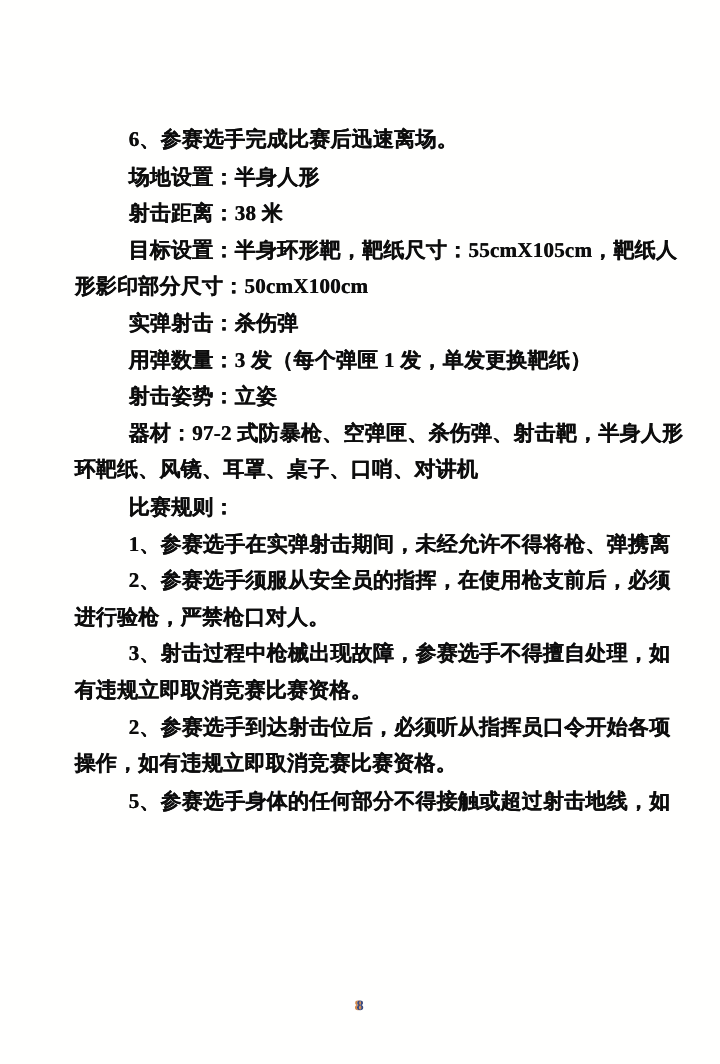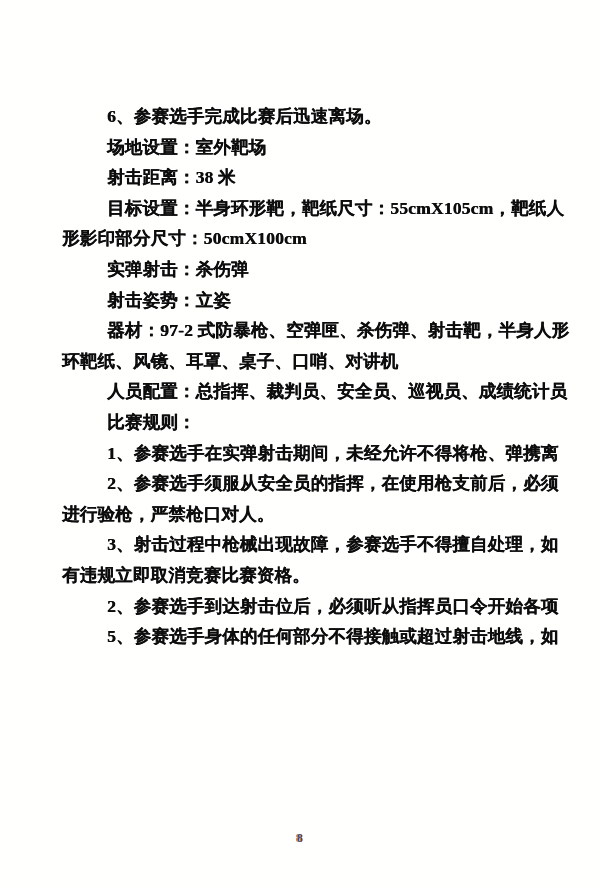--- a/index.html
+++ b/index.html
@@ -45,32 +45,33 @@
     color: #3c4a7d;
     text-shadow: -1.5px 0 0 rgba(205,115,40,0.85);
   }
 </style>
 </head>
 <body>
 
 <div class="page">
   <div class="doc-body">
     <div class="line indent">6、参赛选手完成比赛后迅速离场。</div>
-    <div class="line indent">场地设置：室外靶场</div>
+    <div class="line indent">场地设置：半身人形</div>
     <div class="line indent">射击距离：38 米</div>
     <div class="line indent">目标设置：半身环形靶，靶纸尺寸：55cmX105cm，靶纸人</div>
     <div class="line">形影印部分尺寸：50cmX100cm</div>
     <div class="line indent">实弹射击：杀伤弹</div>
+    <div class="line indent">用弹数量：3 发（每个弹匣 1 发，单发更换靶纸）</div>
     <div class="line indent">射击姿势：立姿</div>
     <div class="line indent">器材：97-2 式防暴枪、空弹匣、杀伤弹、射击靶，半身人形</div>
     <div class="line">环靶纸、风镜、耳罩、桌子、口哨、对讲机</div>
-    <div class="line indent">人员配置：总指挥、裁判员、安全员、巡视员、成绩统计员</div>
     <div class="line indent">比赛规则：</div>
     <div class="line indent">1、参赛选手在实弹射击期间，未经允许不得将枪、弹携离</div>
     <div class="line indent">2、参赛选手须服从安全员的指挥，在使用枪支前后，必须</div>
     <div class="line">进行验枪，严禁枪口对人。</div>
     <div class="line indent">3、射击过程中枪械出现故障，参赛选手不得擅自处理，如</div>
     <div class="line">有违规立即取消竞赛比赛资格。</div>
     <div class="line indent">2、参赛选手到达射击位后，必须听从指挥员口令开始各项</div>
+    <div class="line">操作，如有违规立即取消竞赛比赛资格。</div>
     <div class="line indent">5、参赛选手身体的任何部分不得接触或超过射击地线，如</div>
   </div>
   <div class="page-number">8</div>
 </div>
 
 </body></html>

